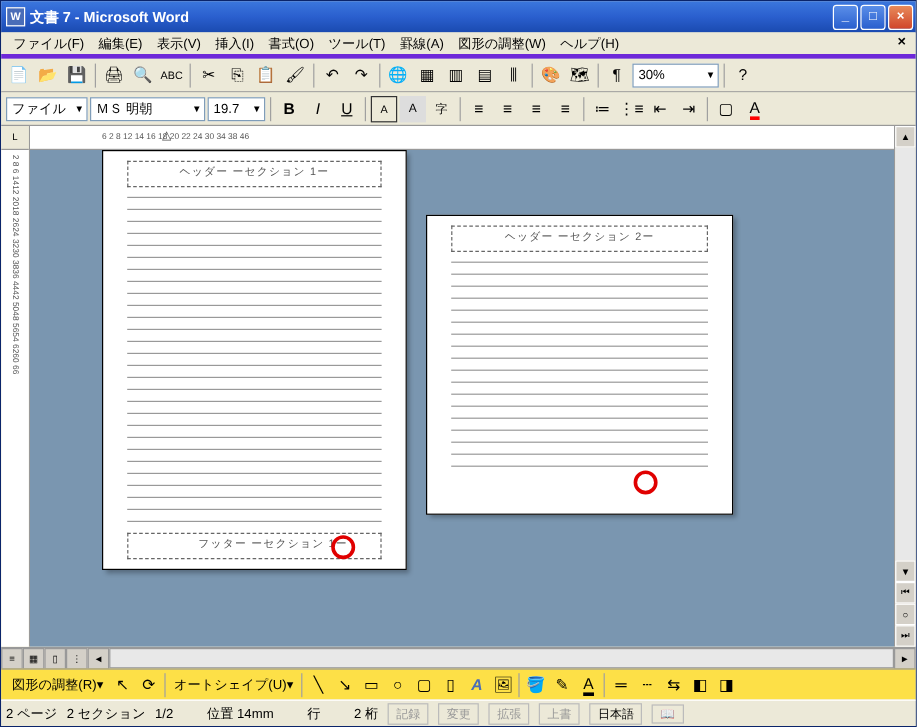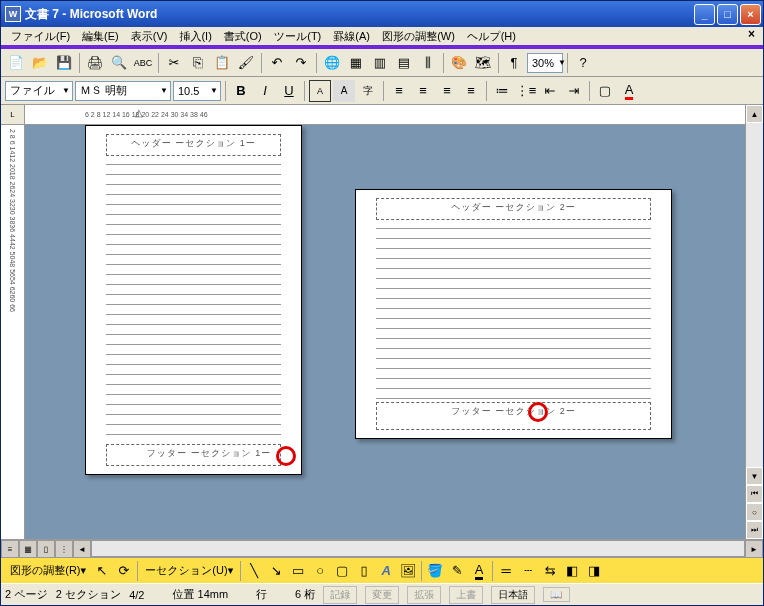--- a/index.html
+++ b/index.html
@@ -25,22 +25,22 @@
 .vruler-corner { height: 20px; background: #ece9d8; border-bottom: 1px solid #999; display: flex; align-items: center; justify-content: center; font-size: 8px; }
 .vruler { flex: 1; background: #fff; font-size: 7px; color: #555; writing-mode: vertical-rl; text-orientation: mixed; display: flex; align-items: center; padding: 4px 0; }
 .main-area { flex: 1; display: flex; flex-direction: column; }
 .hruler { height: 20px; background: #fff; border-bottom: 1px solid #999; font-size: 7px; color: #555; padding: 2px 60px; display: flex; align-items: center; gap: 6px; position: relative; }
 .hruler .tab-stop { position: absolute; left: 110px; top: 2px; font-size: 10px; }
 .doc-area { flex: 1; background: #7a96b0; position: relative; overflow: hidden; }
 .vscroll { width: 18px; background: #ece9d8; border-left: 1px solid #999; display: flex; flex-direction: column; }
 .vscroll .sbtn { height: 18px; background: #d4d0c8; border: 1px solid #fff; display: flex; align-items: center; justify-content: center; font-size: 8px; }
 .vscroll .strack { flex: 1; background: #e8e8e8; }
 .page { position: absolute; background: #fff; border: 1px solid #000; box-shadow: 3px 3px 4px rgba(0,0,0,0.3); }
-.page1 { left: 60px; top: 0; width: 217px; height: 350px; }
-.page2 { left: 330px; top: 64px; width: 317px; height: 250px; }
+.page1 { left: 60px; top: 0; width: 254px; height: 350px; }
+.page2 { left: 330px; top: 54px; width: 256px; height: 250px; }
 .hf-box { position: absolute; left: 20px; right: 20px; border: 1px dashed #666; padding: 2px; }
 .hf-label { font-size: 9px; color: #555; text-align: center; letter-spacing: 1px; }
 .page1 .header-box { top: 8px; height: 22px; }
 .page1 .footer-box { bottom: 8px; height: 22px; padding-left: 33px; }
 .page2 .header-box { top: 8px; height: 22px; }
 .page2 .footer-box { bottom: 8px; height: 28px; }
 .body-lines { position: absolute; left: 20px; right: 20px; top: 38px; bottom: 38px; }
 .body-lines .line { height: 1px; background: #999; margin-bottom: 9px; }
 .circle { position: absolute; width: 20px; height: 20px; border: 3px solid #e00000; border-radius: 50%; }
 .bottom-toolbar { height: 26px; background: #fde047; border-top: 1px solid #999; display: flex; align-items: center; padding: 0 4px; gap: 0; }
@@ -102,39 +102,39 @@
     <div class="tbtn">🌐</div>
     <div class="tbtn">▦</div>
     <div class="tbtn">▥</div>
     <div class="tbtn">▤</div>
     <div class="tbtn">⫼</div>
     <div class="sep"></div>
     <div class="tbtn">🎨</div>
     <div class="tbtn">🗺</div>
     <div class="sep"></div>
     <div class="tbtn">¶</div>
-    <div class="combo" style="width:36px">
+    <div class="combo" style="width:72px">
       <span>30%</span>
       <span class="arrow">▼</span>
     </div>
     <div class="sep"></div>
     <div class="tbtn">?</div>
   </div>
 
   <div class="toolbar">
     <div class="combo" style="width:68px">
       <span>ファイル</span>
       <span class="arrow">▼</span>
     </div>
     <div class="combo" style="width:96px">
       <span>ＭＳ 明朝</span>
       <span class="arrow">▼</span>
     </div>
     <div class="combo" style="width:48px">
-      <span>10.5</span>
+      <span>19.7</span>
       <span class="arrow">▼</span>
     </div>
     <div class="sep"></div>
     <div class="tbtn">
         <b>B</b>
       </div>
     <div class="tbtn">
         <i>I</i>
       </div>
     <div class="tbtn">
@@ -230,23 +230,20 @@
               <div class="line"></div>
               <div class="line"></div>
               <div class="line"></div>
               <div class="line"></div>
               <div class="line"></div>
               <div class="line"></div>
               <div class="line"></div>
               <div class="line"></div>
               <div class="line"></div>
             </div>
-          <div class="hf-box footer-box">
-            <div class="hf-label">フッター ーセクション 2ー</div>
-          </div>
           <div class="circle" style="left:172px;bottom:16px"></div>
         </div>
       </div>
     </div>
     <div class="vscroll">
       <div class="sbtn">▲</div>
       <div class="strack"></div>
       <div class="sbtn">▼</div>
       <div class="sbtn">⏮</div>
       <div class="sbtn">○</div>
@@ -264,21 +261,21 @@
     <div class="viewbtn">◄</div>
     <div class="htrack"></div>
     <div class="viewbtn">►</div>
   </div>
 
   <div class="bottom-toolbar">
     <div class="textbtn"><span>図形の調整(R)</span> ▾</div>
     <div class="tbtn">↖</div>
     <div class="tbtn">⟳</div>
     <div class="sep"></div>
-    <div class="textbtn"><span>ーセクション(U)</span> ▾</div>
+    <div class="textbtn"><span>オートシェイプ(U)</span> ▾</div>
     <div class="sep"></div>
     <div class="tbtn">╲</div>
     <div class="tbtn">↘</div>
     <div class="tbtn">▭</div>
     <div class="tbtn">○</div>
     <div class="tbtn">▢</div>
     <div class="tbtn">▯</div>
     <div class="tbtn" style="color:#4a6db8;font-weight:bold;font-style:italic">A</div>
     <div class="tbtn">🖼</div>
     <div class="sep"></div>
@@ -291,24 +288,24 @@
     <div class="tbtn">═</div>
     <div class="tbtn">┄</div>
     <div class="tbtn">⇆</div>
     <div class="tbtn">◧</div>
     <div class="tbtn">◨</div>
   </div>
 
   <div class="statusbar">
     <span>2 ページ</span>
     <span>2 セクション</span>
-    <span>4/2</span>
+    <span>1/2</span>
     <span style="margin-left:20px">位置 14mm</span>
     <span style="margin-left:20px">行</span>
-    <span style="margin-left:20px">6 桁</span>
+    <span style="margin-left:20px">2 桁</span>
     <span class="cell dis">記録</span>
     <span class="cell dis">変更</span>
     <span class="cell dis">拡張</span>
     <span class="cell dis">上書</span>
     <span class="cell">日本語</span>
     <span class="cell">📖</span>
   </div>
 </div>
 
 </body></html>

